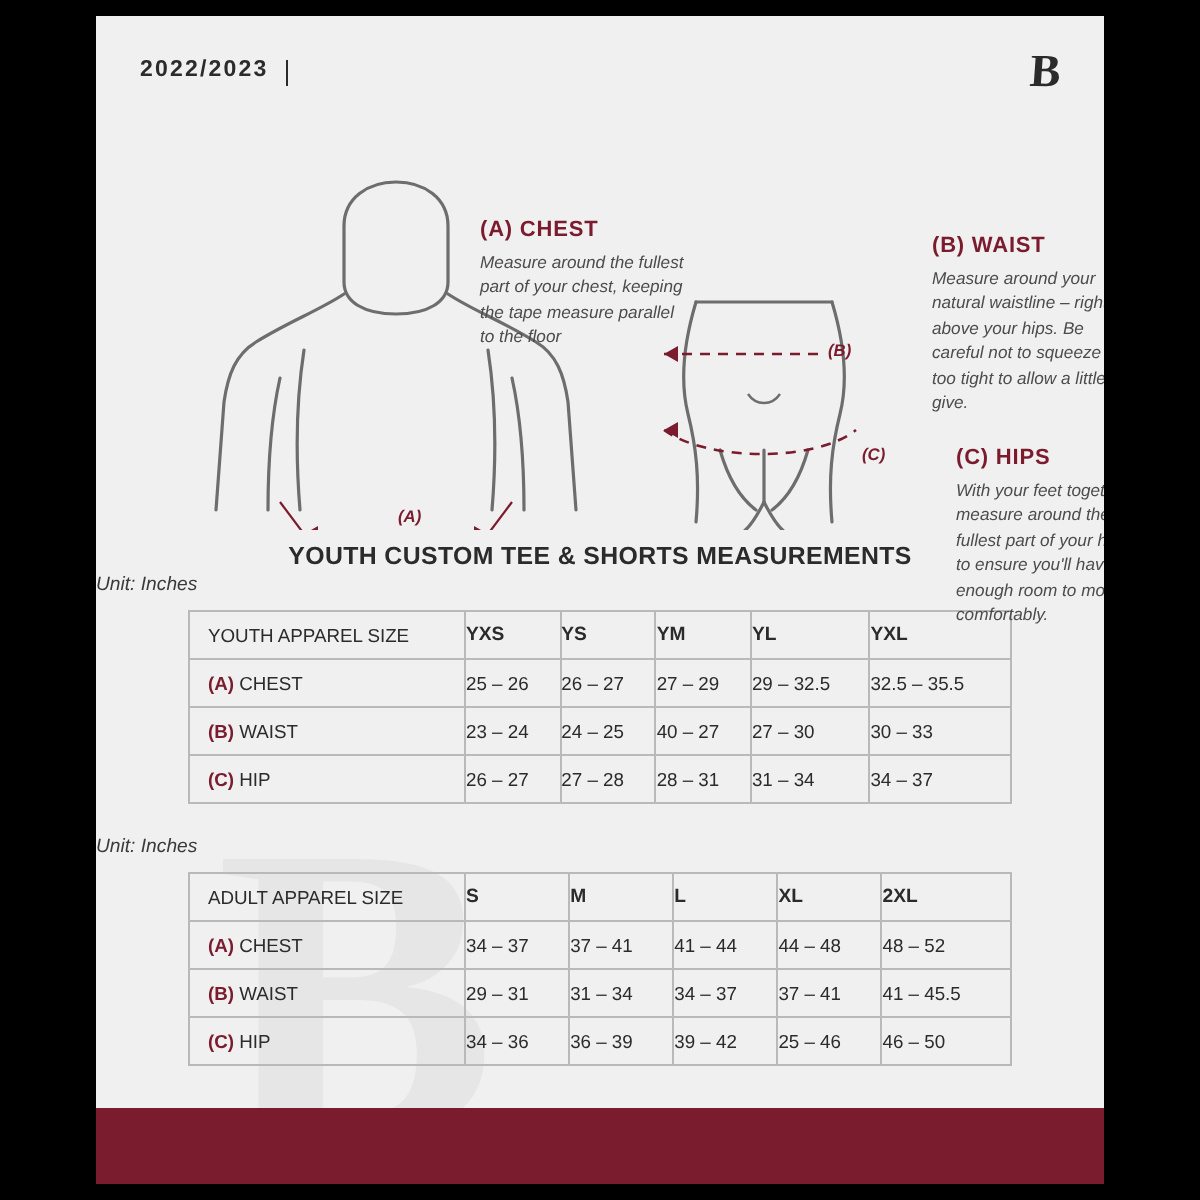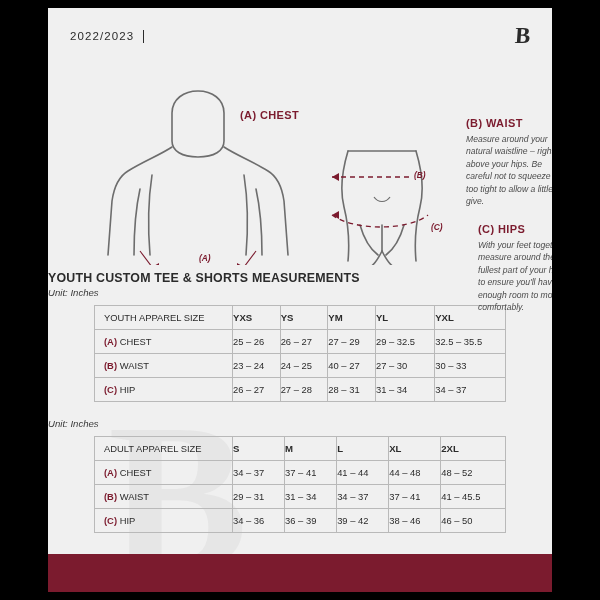--- a/index.html
+++ b/index.html
@@ -42,23 +42,23 @@
   }
   
   .header {
     display: flex;
     align-items: center;
     justify-content: space-between;
     padding: 16px 22px 6px 22px;
   }
   .header-left {
     display: flex;
-    align-items: center;
+    align-items: flex-start;
     font-size: 11.5px;
-    font-weight: normal;
+    font-weight: bold;
     letter-spacing: 1.1px;
     color: #2b2b2b;
   }
   .header-left .bar {
     display: inline-block;
     width: 1px;
     height: 13px;
     background: #2b2b2b;
     margin: 0 9px;
     position: relative;
@@ -121,20 +121,21 @@
     font-size: 8.4px;
     font-weight: bold;
     font-style: italic;
   }
   .tag-a { left: 151px; top: 198px; }
   .tag-b { left: 366px; top: 115px; }
   .tag-c { left: 383px; top: 167px; }
 
   
   .section-title {
+    text-align: center;
     font-size: 12.4px;
     font-weight: bold;
     color: #2b2b2b;
     letter-spacing: 0.2px;
     margin-top: 8px;
   }
   .section-sub {
     text-align: left;
     font-size: 9.6px;
     font-style: italic;
@@ -258,20 +259,21 @@
 
           <path d="M326 142 C330 148, 338 148, 342 142" fill="none" stroke="#6d6d6d" stroke-width="1.2"></path>
         </svg>
 
         <div class="tag tag-a">(A)</div>
         <div class="tag tag-b">(B)</div>
         <div class="tag tag-c">(C)</div>
 
         <div class="callout co-chest">
           <div class="title">(A) CHEST</div>
+          <div class="body">Measure around the fullest part of your chest, keeping the tape measure parallel to the floor</div>
         </div>
         <div class="callout co-waist">
           <div class="title">(B) WAIST</div>
           <div class="body">Measure around your natural waistline – right above your hips. Be careful not to squeeze too tight to allow a little give.</div>
         </div>
         <div class="callout co-hips">
           <div class="title">(C) HIPS</div>
           <div class="body">With your feet together, measure around the fullest part of your hips to ensure you'll have enough room to move comfortably.</div>
         </div>
       </div>
@@ -346,21 +348,21 @@
             <td>31 – 34</td>
             <td>34 – 37</td>
             <td>37 – 41</td>
             <td>41 – 45.5</td>
           </tr>
           <tr>
             <td class="rowhead"><span class="lbl">(C)</span> <span>HIP</span></td>
             <td>34 – 36</td>
             <td>36 – 39</td>
             <td>39 – 42</td>
-            <td>38 – 46</td>
+            <td>25 – 46</td>
             <td>46 – 50</td>
           </tr>
         </tbody>
       </table>
 
     </div>
 
     <div class="footer-band"></div>
   </div>
 </div>

